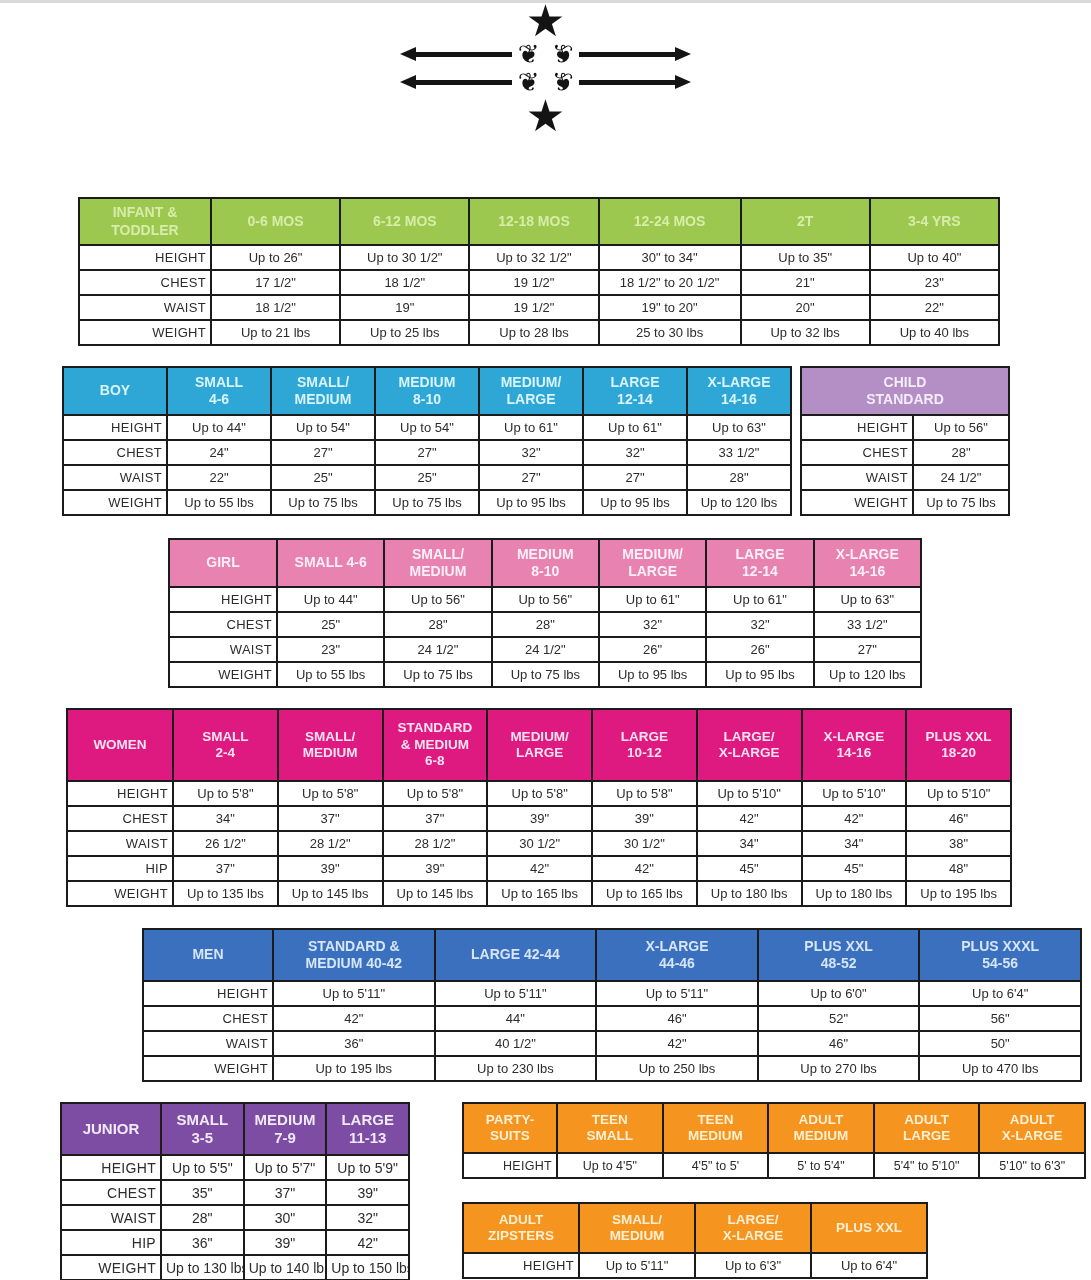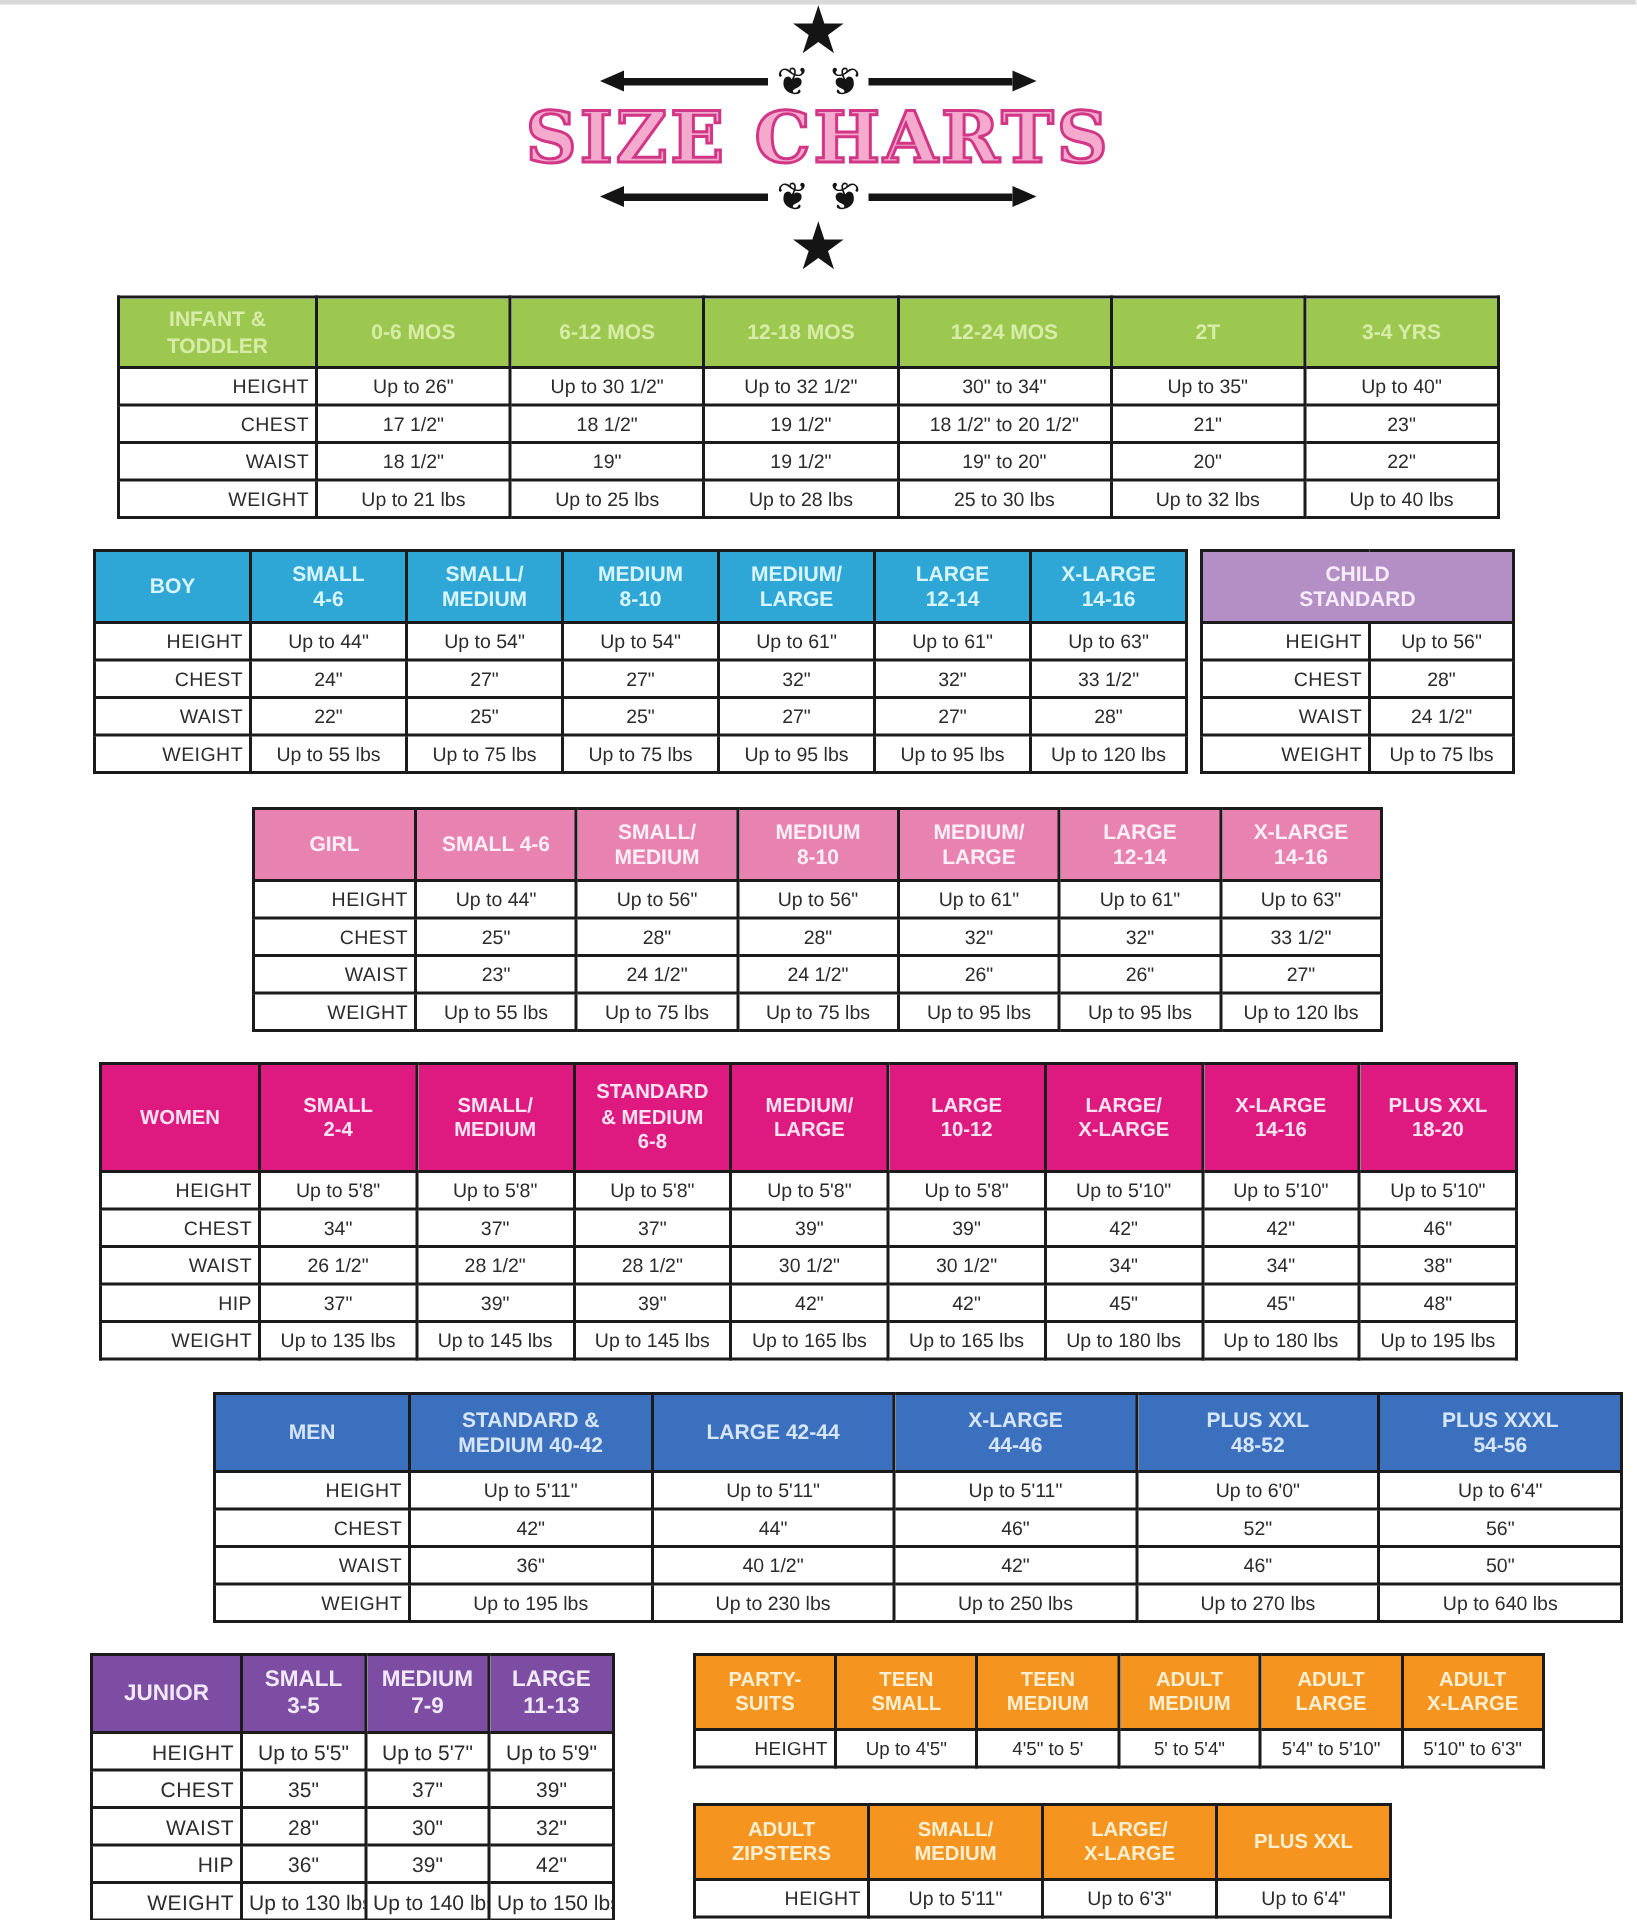--- a/index.html
+++ b/index.html
@@ -36,21 +36,21 @@
   td { font-size:13px; color:#2c2c2c; height:21px; padding:1px 4px; white-space:nowrap; }
   td:first-child { text-align:right; padding-left:7px; letter-spacing:.3px; }
 
   .t-infant   { left:78px;  top:197px; width:922px; }
   .t-boy      { left:62px;  top:366px; width:730px;border-radius:10px; }
   .t-childstd { left:800px; top:366px; width:210px; }
   .t-girl     { left:168px; top:538px; width:754px; }
   .t-women    { left:66px;  top:708px; width:946px; }
   .t-men      { left:142px; top:928px; width:940px; }
   .t-junior   { left:60px;  top:1102px; width:350px; }
-  .t-party    { left:462px; top:1102px; width:568px; }
+  .t-party    { left:462px; top:1102px; width:624px; }
   .t-zip      { left:462px; top:1202px; width:466px; }
 
   .t-infant thead th { height:41px; }
   .t-boy thead th, .t-girl thead th, .t-childstd thead th { height:42px; }
   .t-women thead th { height:66px; font-size:13.5px; }
   .t-men thead th { height:46px; }
   .t-junior thead th { height:46px; font-size:15px; }
   .t-party thead th, .t-zip thead th { height:44px; font-size:13.5px; }
   .t-party td { font-size:12.5px; }
   .t-junior td { font-size:14px; }
@@ -73,21 +73,20 @@
 <div class="title-block">
   <span class="star">★</span>
   <div class="bar-row">
     <span class="tri l"></span>
     <span class="bar"></span>
     <span class="swirl">❦</span>
     <span class="swirl flip">❦</span>
     <span class="bar"></span>
     <span class="tri r"></span>
   </div>
-  <h1 class="size-title">SIZE CHARTS</h1>
   <div class="bar-row">
     <span class="tri l"></span>
     <span class="bar"></span>
     <span class="swirl">❦</span>
     <span class="swirl flip">❦</span>
     <span class="bar"></span>
     <span class="tri r"></span>
   </div>
   <span class="star">★</span>
 </div>
@@ -453,21 +452,21 @@
         <td>42"</td>
         <td>46"</td>
         <td>50"</td>
       </tr>
       <tr>
         <td>WEIGHT</td>
         <td>Up to 195 lbs</td>
         <td>Up to 230 lbs</td>
         <td>Up to 250 lbs</td>
         <td>Up to 270 lbs</td>
-        <td>Up to 640 lbs</td>
+        <td>Up to 470 lbs</td>
       </tr>
     </tbody>
   </table>
 <table class="t-junior" style="--hdr-bg: #7c4da2; --hdr-fg: #f0e9f6;">
     <colgroup>
       <col class="c1">
       <col class="c2">
       <col class="c3">
       <col class="c4">
     </colgroup>

